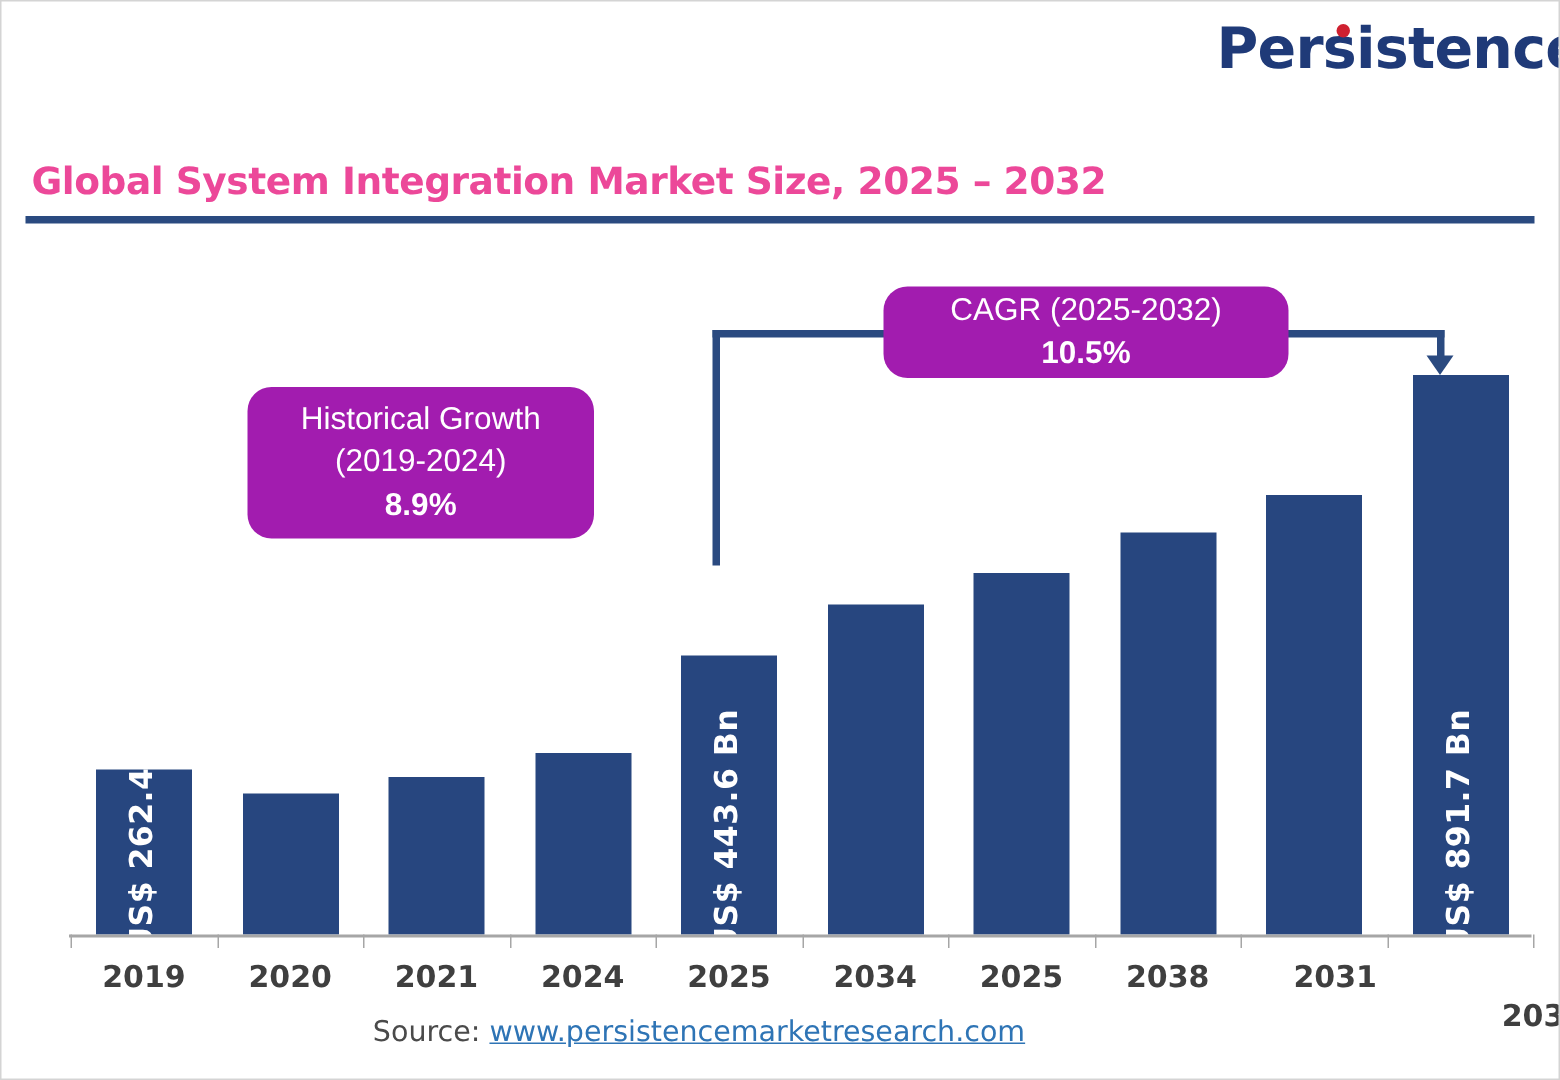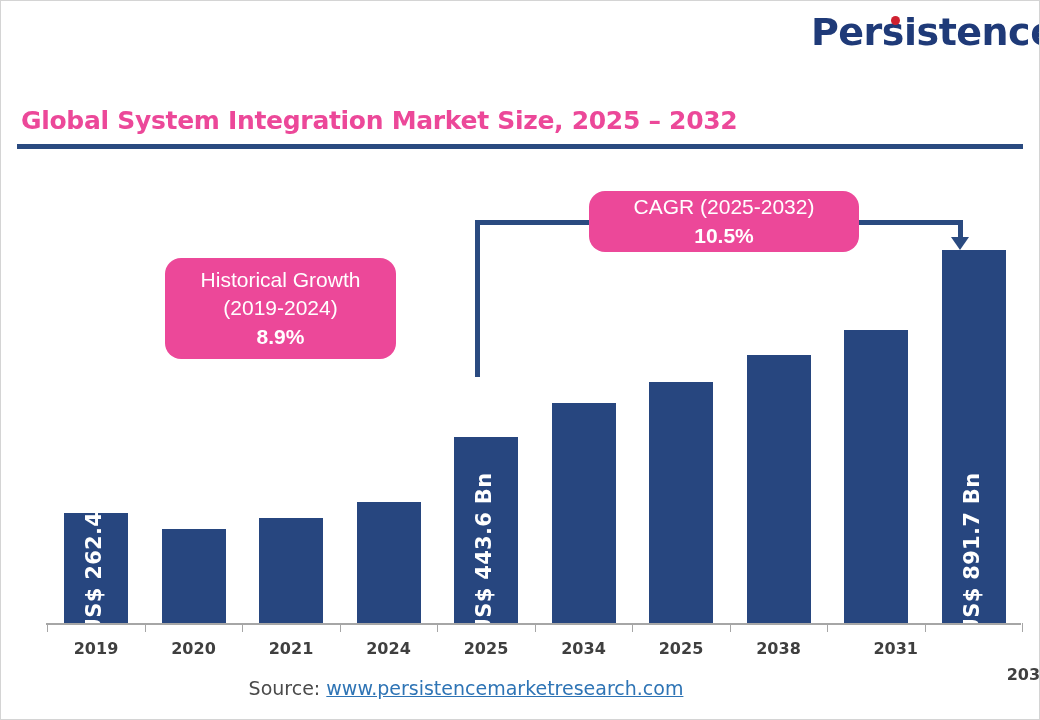--- a/index.html
+++ b/index.html
@@ -113,30 +113,30 @@
     font-weight: bold;
     white-space: nowrap;
     transform-origin: left bottom;
     transform: rotate(-90deg);
     letter-spacing: 0.3px;
   }
   .cat-label {
     position: absolute;
     top: 638px;
     font-family: "DejaVu Sans", sans-serif;
-    font-size: 16px;
+    font-size: 20px;
     font-weight: bold;
     color: #3f3f3f;
     text-align: center;
   }
 
   
   .callout {
     position: absolute;
-    background: #ec4899;
+    background: #a21caf;
     border-radius: 16px;
     color: #ffffff;
     text-align: center;
     box-sizing: border-box;
     display: flex;
     flex-direction: column;
     justify-content: center;
     align-items: center;
   }
   .callout .line1,

